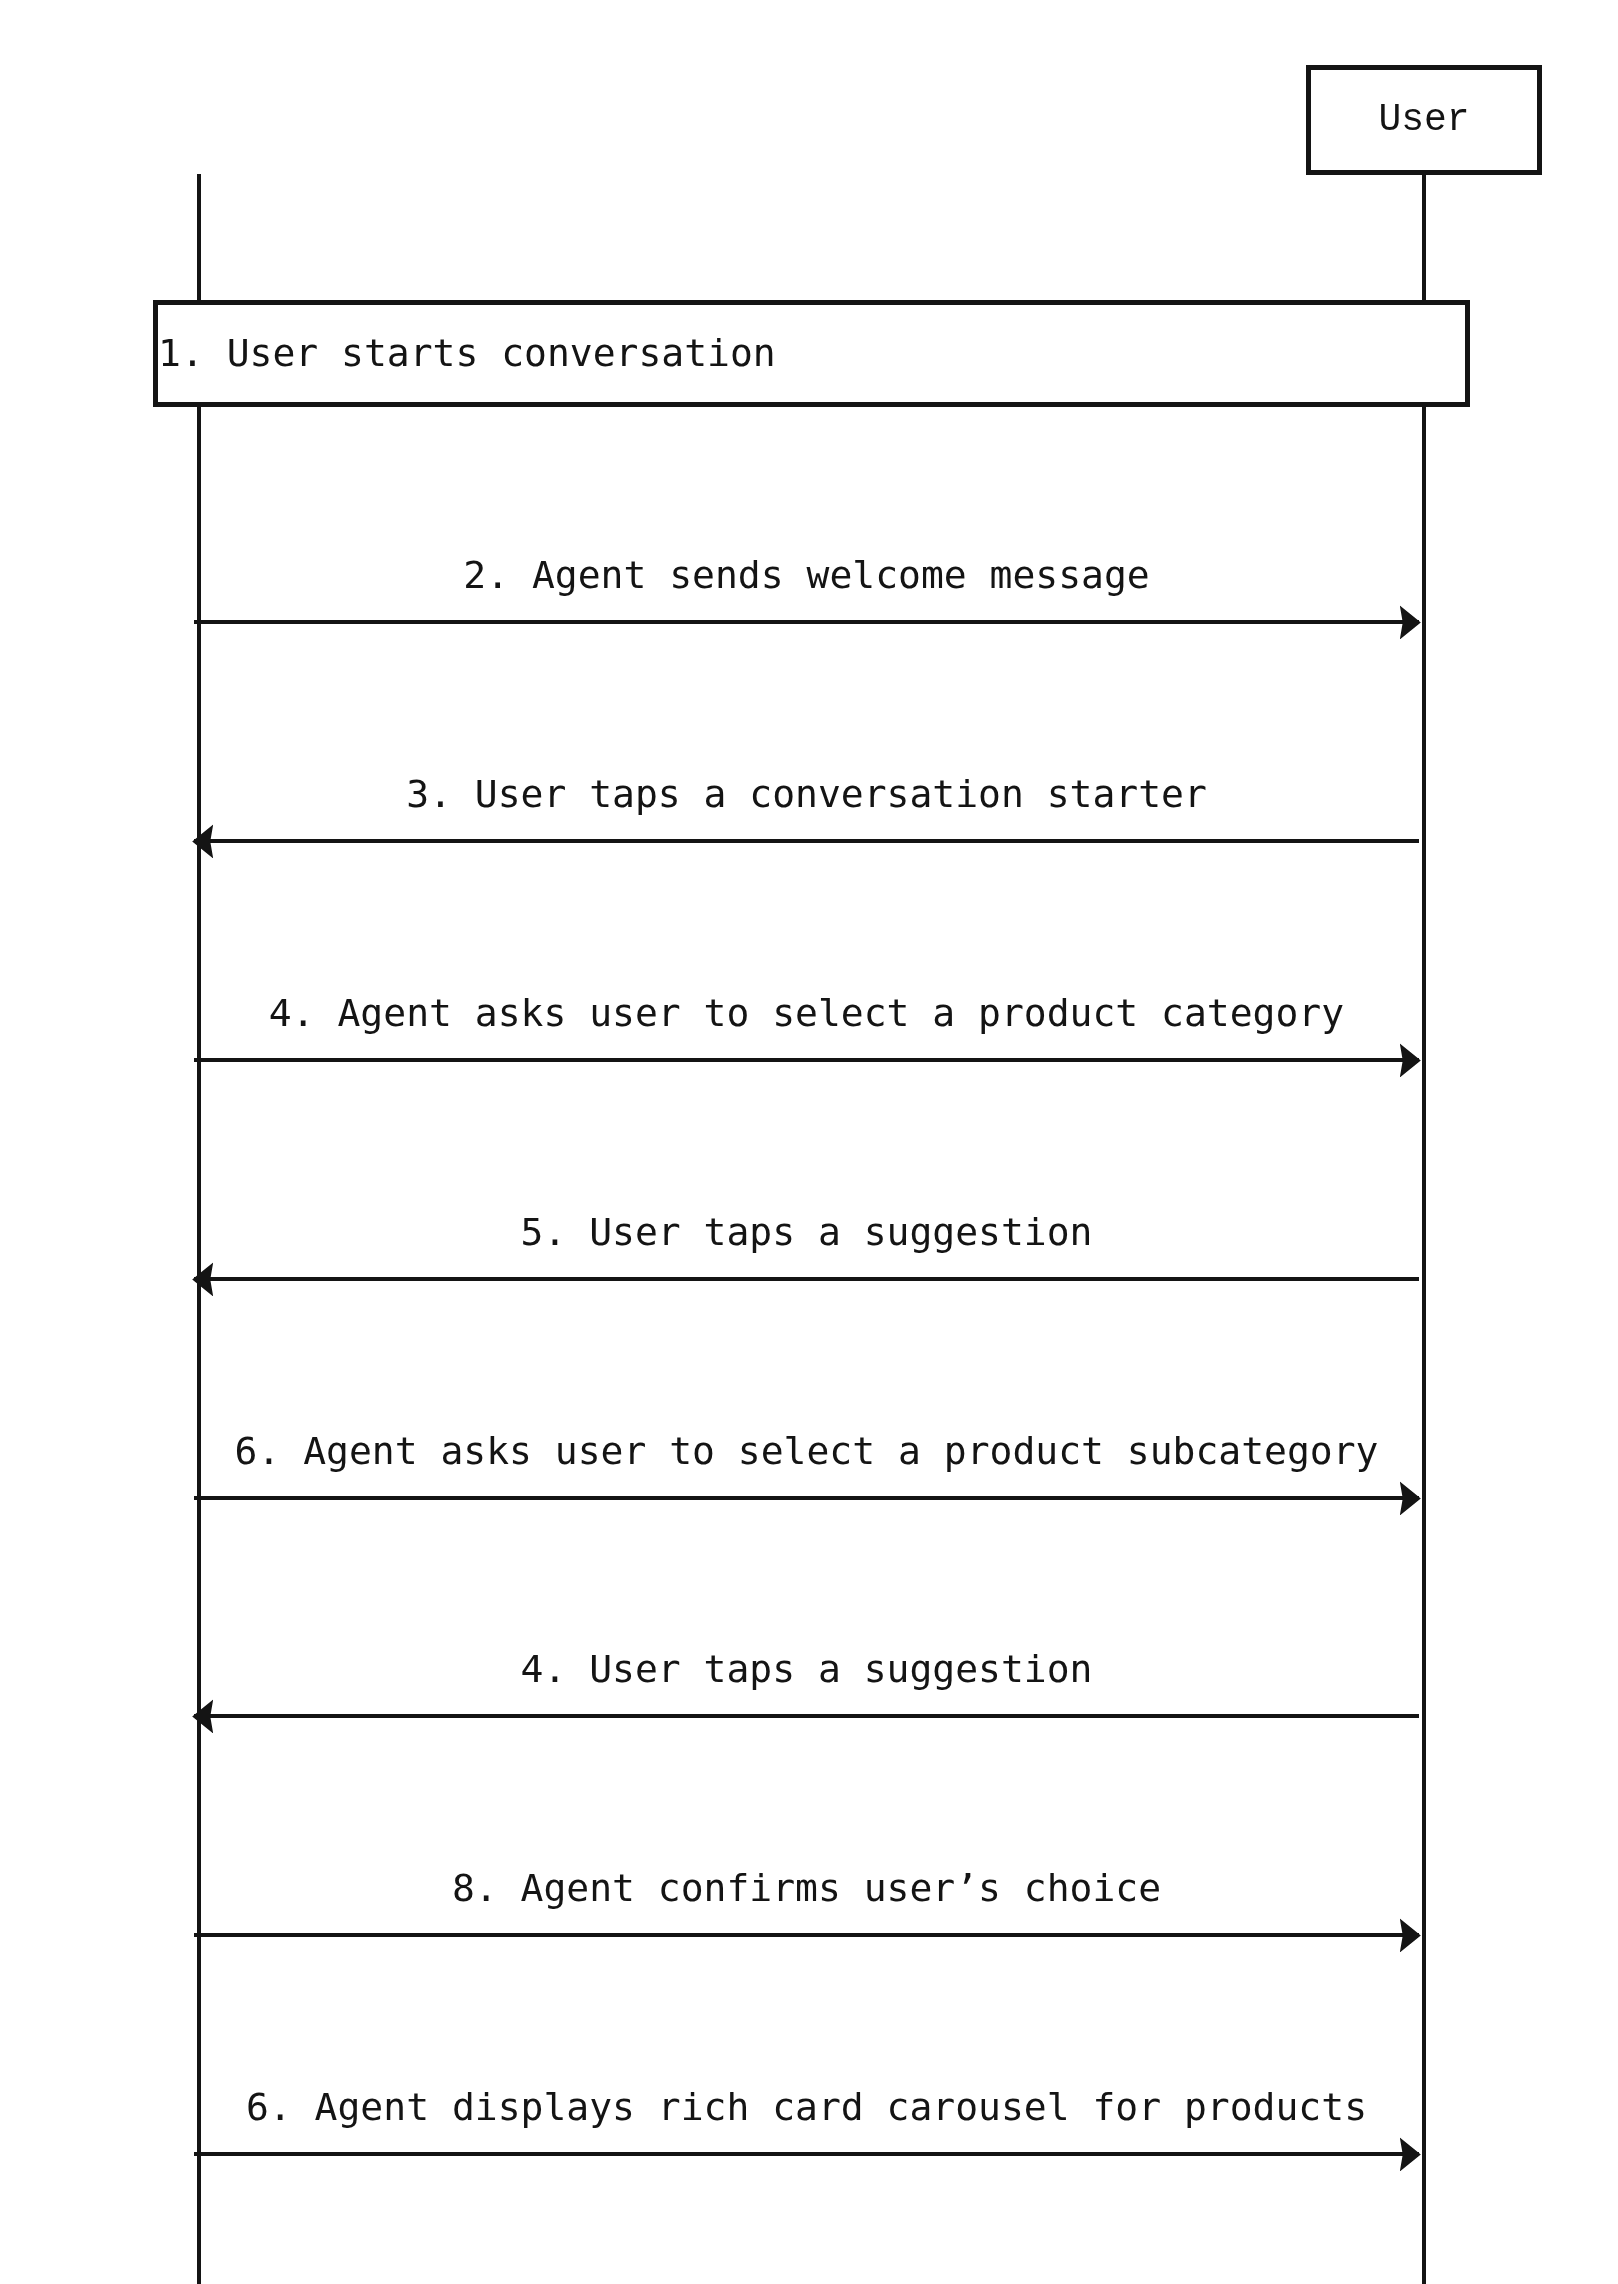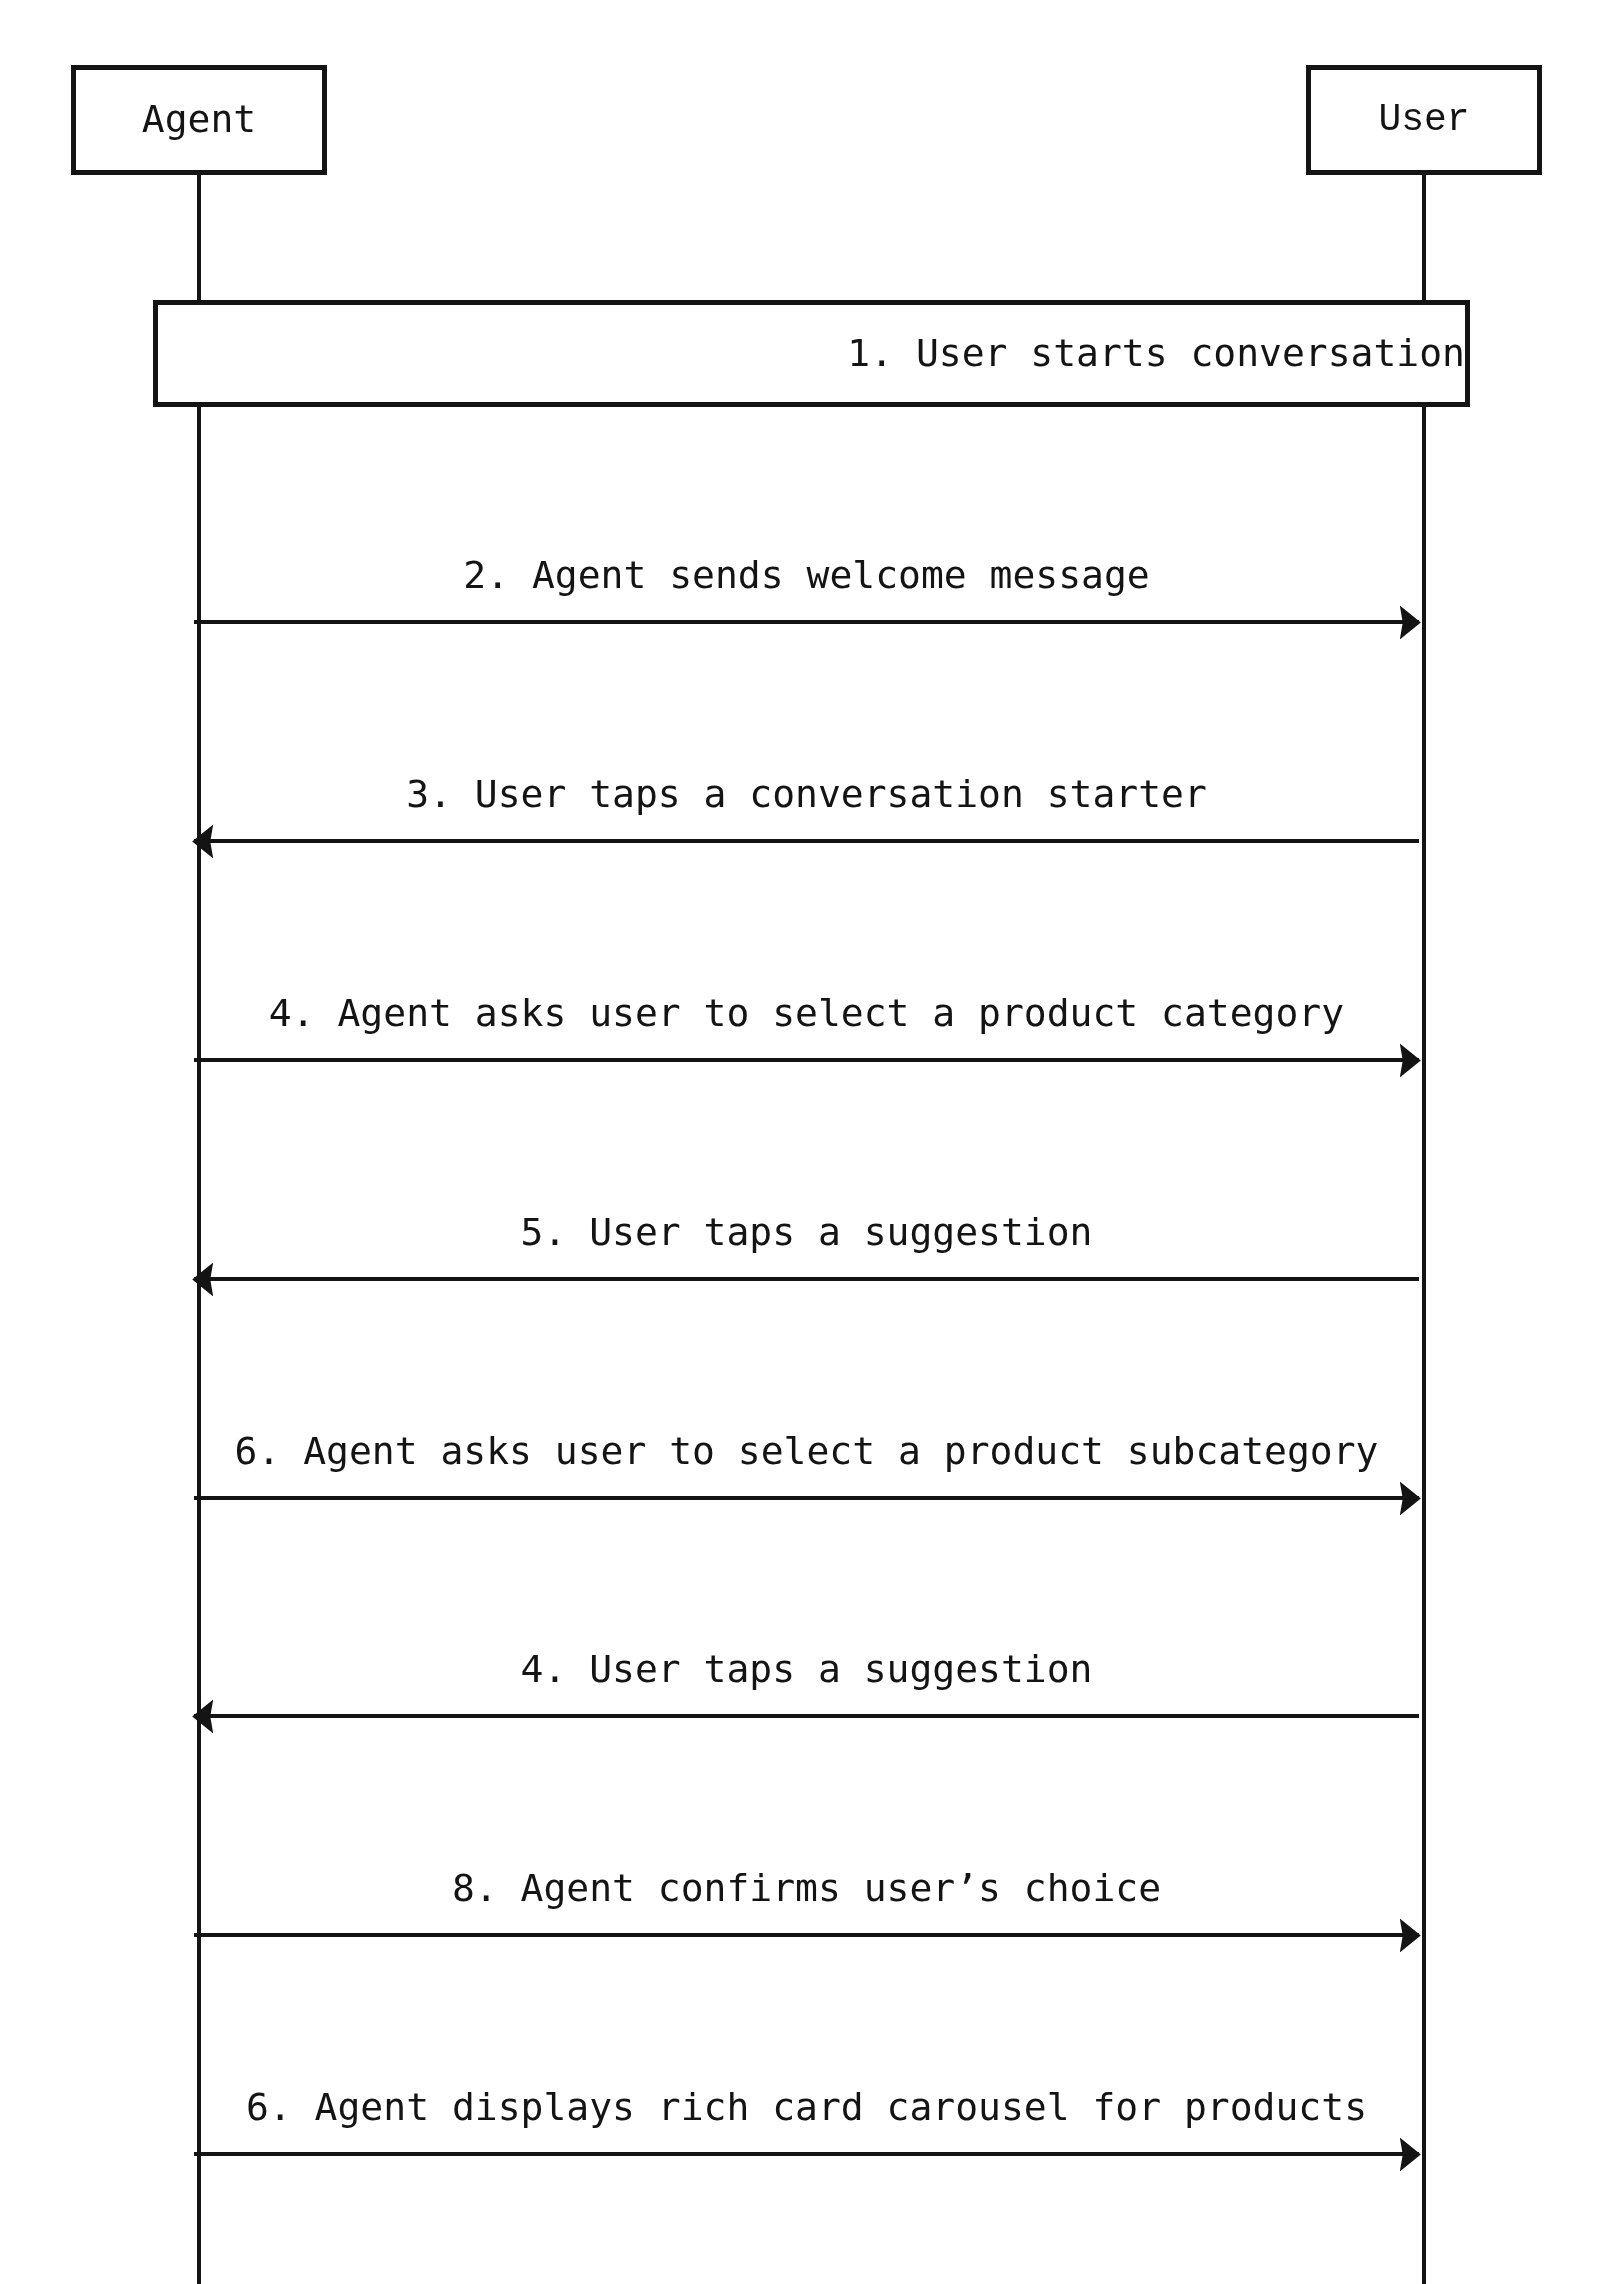--- a/index.html
+++ b/index.html
@@ -45,21 +45,21 @@
     position: absolute;
     left: 153px;
     top: 300px;
     width: 1317px;
     height: 107px;
     box-sizing: border-box;
     border: 5.5px solid #141414;
     background: #ffffff;
     font-size: 38px;
     line-height: 96px;
-    text-align: right;
+    text-align: left;
     white-space: nowrap;
   }
 
   
   .message {
     position: absolute;
     left: 194px;
     width: 1225px;
     height: 4.1px;
   }
@@ -96,23 +96,20 @@
   }
 </style>
 </head>
 <body>
 
 <div class="canvas">
 
   <div class="lifeline agent"></div>
   <div class="lifeline user"></div>
 
-  <div class="actor agent top">
-    <span>Agent</span>
-  </div>
   <div class="actor user top">
     <span>User</span>
   </div>
 
   <div class="note">
     <span>1. User starts conversation</span>
   </div>
 
   <div class="message to-user" style="top:620px">
     <div class="msg-label">2. Agent sends welcome message</div>

